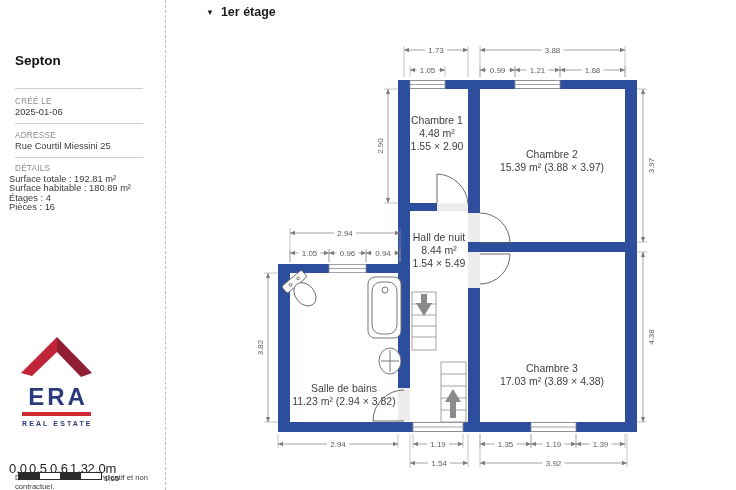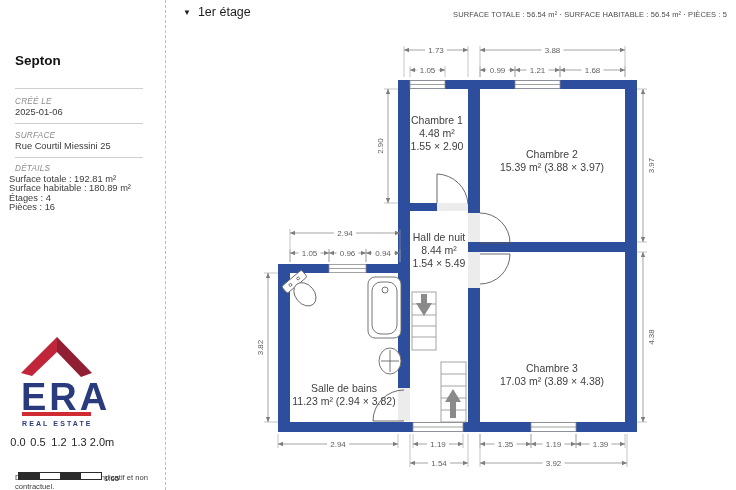--- a/index.html
+++ b/index.html
@@ -3,38 +3,38 @@
 <meta charset="utf-8">
 <style>
   html,body{margin:0;padding:0;background:#fff;}
   .app{position:relative;width:736px;height:490px;background:#fff;overflow:hidden;
        font-family:"Liberation Sans",sans-serif;color:#222;}
   
   .sidebar{position:absolute;left:0;top:0;width:166px;height:490px;
            border-right:1px dashed #bdbdbd;box-sizing:border-box;}
   .sb-title{position:absolute;left:15px;top:53px;font-size:13.5px;font-weight:bold;color:#121212;}
   .sb-hr{position:absolute;left:15px;width:128px;border-top:1px solid #cfcfcf;height:0;}
-  .sb-label{position:absolute;left:15px;font-size:8.2px;color:#8c8c8c;letter-spacing:.25px;font-style:italic;}
+  .sb-label{position:absolute;left:15px;font-size:8.2px;color:#8c8c8c;letter-spacing:.25px;}
   .sb-value{position:absolute;left:15px;font-size:9.3px;color:#3a3a3a;}
   .sb-details{position:absolute;left:9px;top:175px;font-size:9.3px;line-height:9.4px;color:#3a3a3a;}
   
   .logo{position:absolute;left:19px;top:334px;width:76px;}
-  .logo-era{font-size:38px;font-weight:bold;color:var(--logo-navy);letter-spacing:3px;margin:1px 0 0 2px;line-height:24px;text-align:center;}
+  .logo-era{font-size:24px;font-weight:bold;color:var(--logo-navy);letter-spacing:3px;margin:1px 0 0 2px;line-height:24px;text-align:center;}
   .logo-bar{width:69px;height:4px;background:var(--logo-bar);margin:3px 0 0 3px;}
   .logo-tag{font-size:7px;font-weight:bold;color:var(--logo-navy);letter-spacing:2.1px;margin:4px 0 0 3px;white-space:nowrap;}
   .disclaimer{position:absolute;left:15px;top:437px;width:142px;font-size:7.6px;line-height:1.25;color:#3d3d3d;margin-top:36px;}
   
   .scalebar{position:absolute;left:0;top:0;}
-  .tick{position:absolute;top:436px;transform:translateX(-50%);font-size:11px;color:#1f1f1f;}
+  .tick{position:absolute;top:461px;transform:translateX(-50%);font-size:13px;color:#1f1f1f;}
   .bar{position:absolute;left:18px;top:472px;width:82px;height:6px;border:1px solid #2b2b2b;display:flex;box-sizing:content-box;}
   .bar span{height:100%;width:25%;}
   .seg-d{background:var(--scaledark);} .seg-w{background:#fff;}
   .ratio{position:absolute;left:104px;top:474px;font-size:7.8px;color:#1f1f1f;}
   
-  .floor-title{position:absolute;left:183px;top:5px;font-size:12.5px;font-weight:normal;color:#1c1c1c;cursor:pointer;}
+  .floor-title{position:absolute;left:206px;top:5px;font-size:12.5px;font-weight:bold;color:#1c1c1c;cursor:pointer;}
   .tri{display:inline-block;font-size:8px;margin-right:7px;vertical-align:1px;color:#1c1c1c;}
   .stats{position:absolute;right:9px;top:10px;font-size:7.5px;color:#4c4c4c;letter-spacing:.1px;}
   
   svg#plan{position:absolute;left:180px;top:28px;}
   .wall{fill:var(--wall);}
   .win{fill:#ffffff;stroke:#8a8a8a;stroke-width:.8;}
   .winline{stroke:#8a8a8a;stroke-width:.8;}
   .opening{fill:#ececec;}
   .door{stroke:#5a5a5a;stroke-width:.9;fill:none;}
   .stair{fill:#fff;stroke:#9a9a9a;stroke-width:.9;}
@@ -47,21 +47,21 @@
 <body>
 
 <div class="app">
 
   <div class="sidebar">
     <div class="sb-title">Septon</div>
     <div class="sb-hr" style="top:88px"></div>
     <div class="sb-label" style="top:97px">CRÉÉ LE</div>
     <div class="sb-value" style="top:107px">2025-01-06</div>
     <div class="sb-hr" style="top:123px"></div>
-    <div class="sb-label" style="top:131px">SURFACE</div>
+    <div class="sb-label" style="top:131px">ADRESSE</div>
     <div class="sb-value" style="top:141px">Rue Courtil Miessini 25</div>
     <div class="sb-hr" style="top:157px"></div>
     <div class="sb-label" style="top:164px">DÉTAILS</div>
     <div class="sb-details">
       <div>Surface totale : 192.81 m²</div>
       <div>Surface habitable : 180.89 m²</div>
       <div>Étages : 4</div>
       <div>Pièces : 16</div>
     </div>
 
@@ -73,37 +73,36 @@
       <div class="logo-era">ERA</div>
       <div class="logo-bar"></div>
       <div class="logo-tag">REAL ESTATE</div>
     </div>
 
     <div class="disclaimer">Document soumis à titre indicatif et non contractuel.</div>
 
     <div class="scalebar">
       <span class="tick" style="left:18px">0.0</span>
       <span class="tick" style="left:38px">0.5</span>
-      <span class="tick" style="left:59px">1.2</span>
+      <span class="tick" style="left:59px">0.6</span>
       <span class="tick" style="left:79px">1.3</span>
       <span class="tick" style="left:102px">2.0m</span>
       <div class="bar">
         <span class="seg-d"></span>
           <span class="seg-w"></span>
           <span class="seg-d"></span>
           <span class="seg-w"></span>
       </div>
       <span class="ratio">1:65</span>
     </div>
   </div>
 
   <div class="floor-title">
     <span class="tri">▼</span><span>1er étage</span>
   </div>
-  <div class="stats">SURFACE TOTALE : 56.54 m² · SURFACE HABITABLE : 56.54 m² · PIÈCES : 5</div>
 
   <svg id="plan" width="556" height="462" viewBox="180 28 556 462">
 
     <g>
       <rect class="wall" x="398" y="80" width="239" height="9"></rect>
       <rect class="wall" x="625" y="80" width="12" height="352"></rect>
       <rect class="wall" x="278" y="422" width="359" height="10"></rect>
       <rect class="wall" x="398" y="89" width="12" height="299"></rect>
       <rect class="wall" x="278" y="264" width="12" height="168"></rect>
       <rect class="wall" x="278" y="264" width="51" height="9"></rect>

